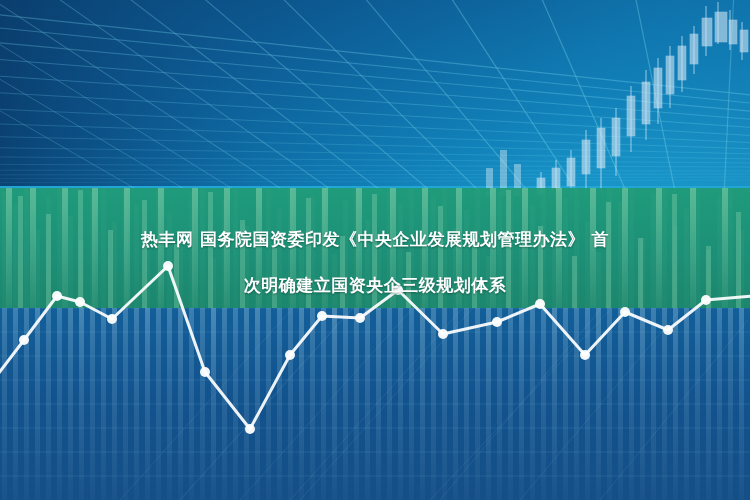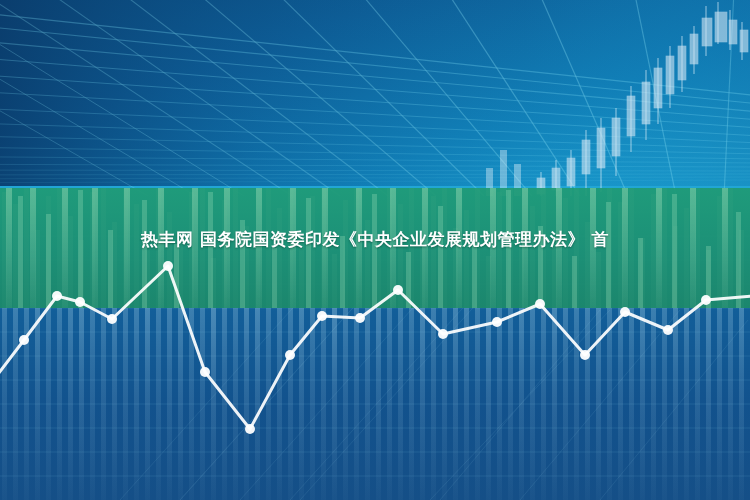--- a/index.html
+++ b/index.html
@@ -369,15 +369,16 @@
           <circle cx="585" cy="355" r="5" fill="#ffffff" opacity="0.95"></circle>
           <circle cx="625" cy="312" r="5" fill="#ffffff" opacity="0.95"></circle>
           <circle cx="668" cy="330" r="5" fill="#ffffff" opacity="0.95"></circle>
           <circle cx="706" cy="300" r="5" fill="#ffffff" opacity="0.95"></circle>
         </g>
     </g>
   </svg>
 
   <div id="headline">
     <span class="hl-line">热丰网 国务院国资委印发《中央企业发展规划管理办法》 首</span>
+    <span class="hl-line">次明确建立国资央企三级规划体系</span>
   </div>
 
 </div>
 
 </body></html>

